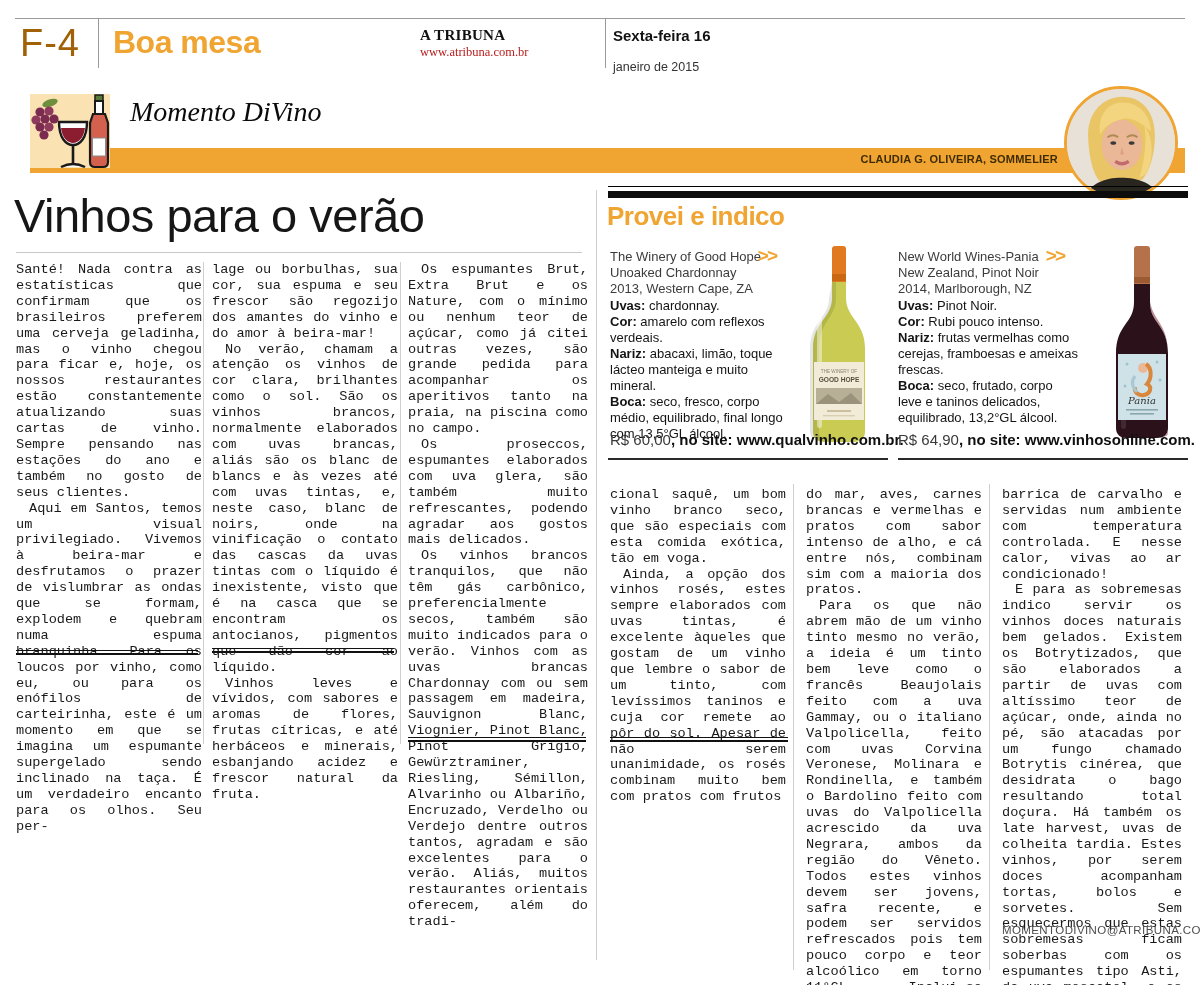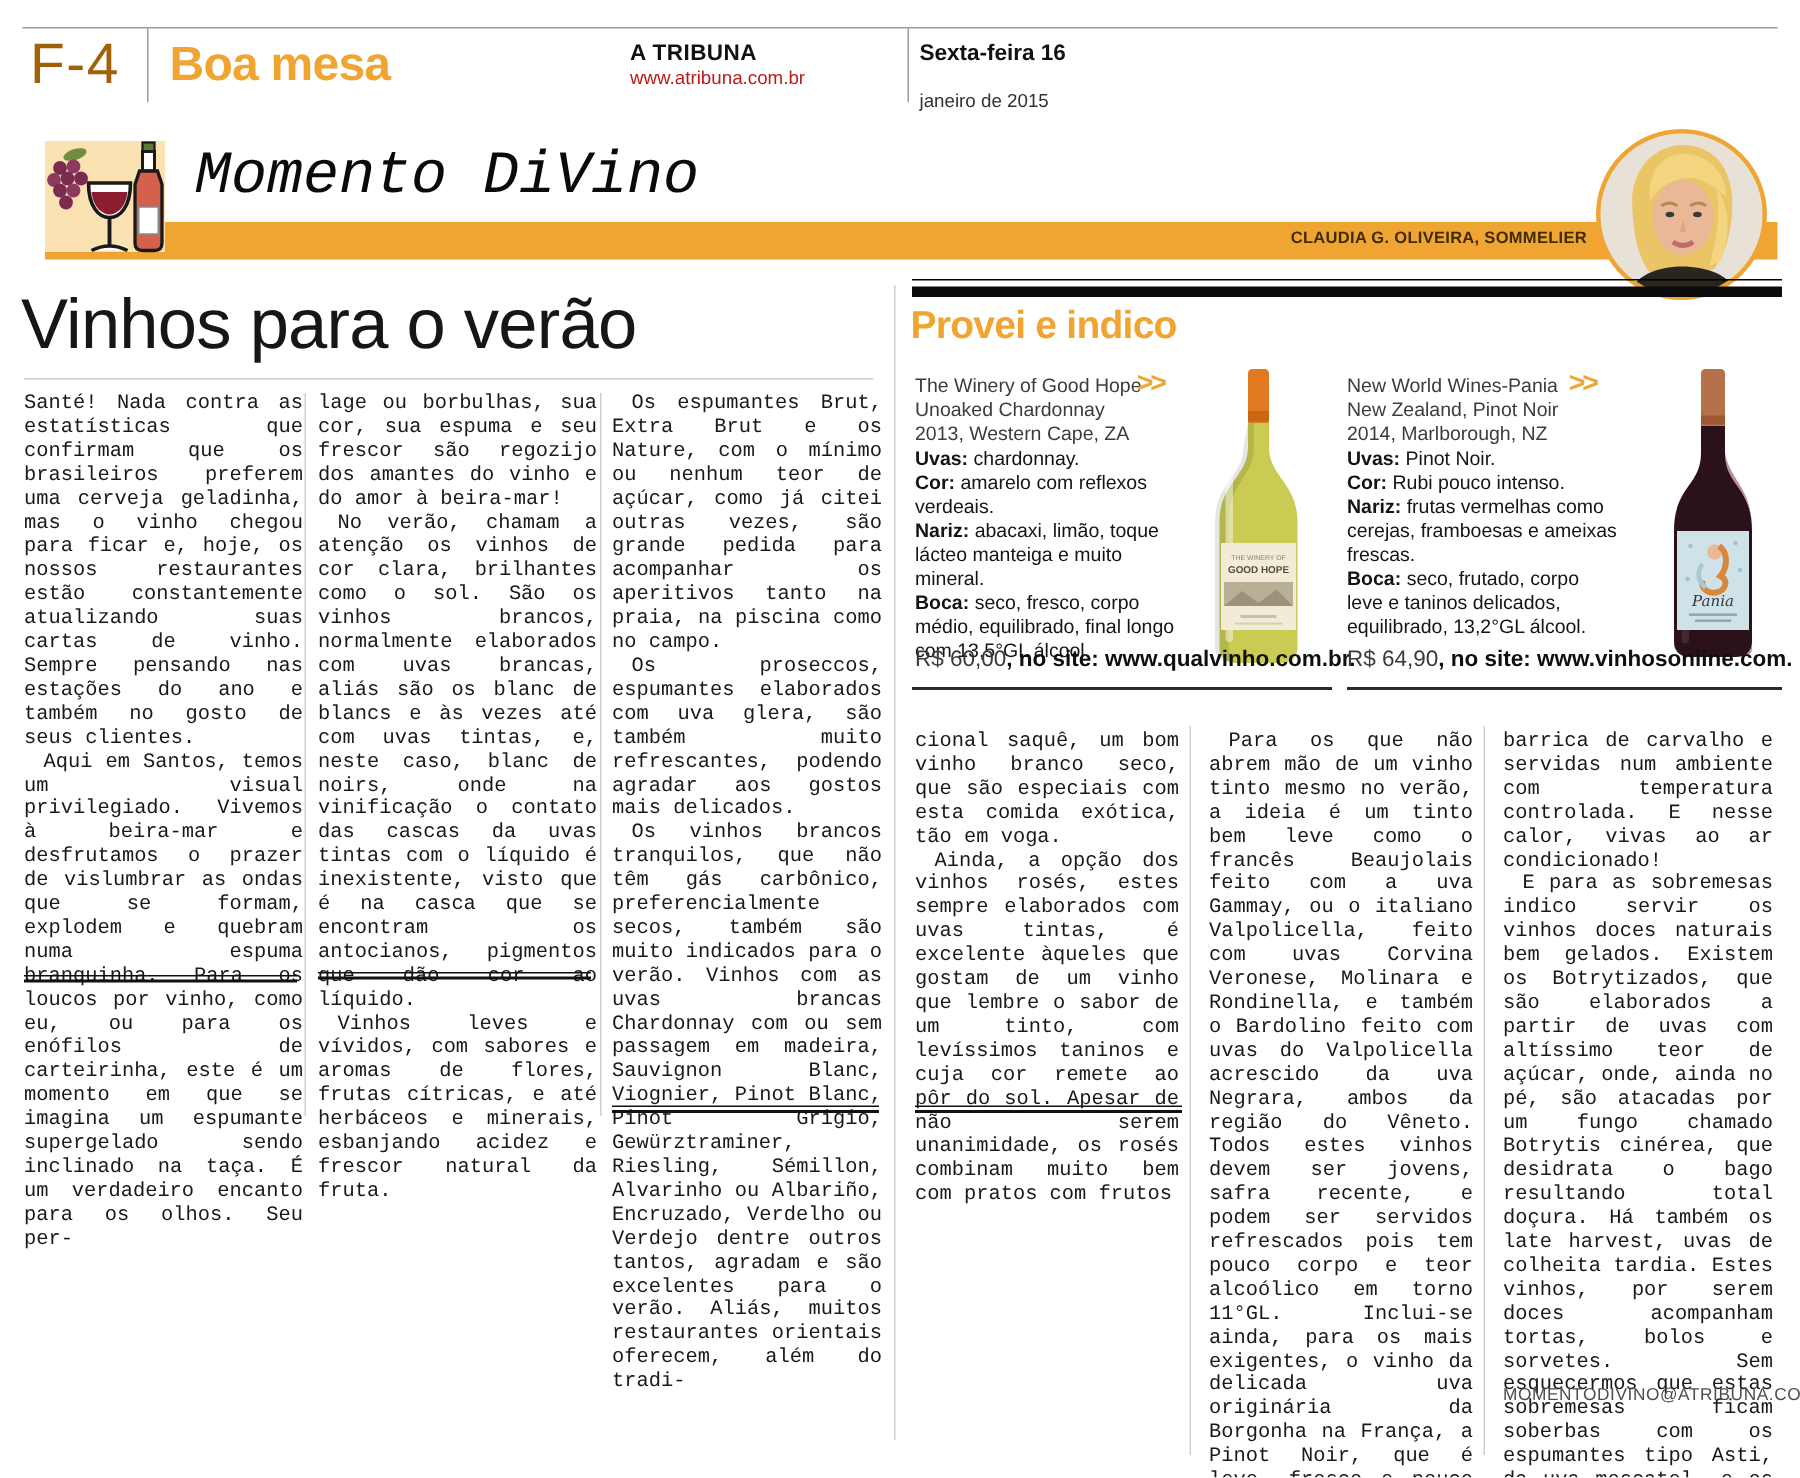--- a/index.html
+++ b/index.html
@@ -7,31 +7,31 @@
   body { font-family:"Liberation Sans", sans-serif; }
   .page { position:relative; width:1200px; height:985px; background:#fff; overflow:hidden; }
 
   
   .top-rule   { position:absolute; left:15px; top:18px; width:1170px; height:1px; background:#9a9a9a; }
   .pageno     { position:absolute; left:20px; top:22px; font-size:38px; font-weight:400; color:#a16207; letter-spacing:1px; }
   .vline      { position:absolute; width:1px; background:#9a9a9a; }
   .v1         { left:98px;  top:19px; height:49px; }
   .v2         { left:605px; top:19px; height:49px; }
   .section-title { position:absolute; left:113px; top:24px; font-size:32px; font-weight:bold; color:#f0a432; letter-spacing:-0.5px; }
-  .paper      { position:absolute; left:420px; top:27px; }
+  .paper      { position:absolute; left:420px; top:27px;font-family:Liberation Serif, serif; }
   .paper-name { font-size:15px; font-weight:bold; color:#111; letter-spacing:.3px; }
   .paper-url  { font-size:12.5px; color:#b91c1c; margin-top:1px; }
   .dateblock  { position:absolute; left:613px; top:27px; }
   .date1      { font-size:15px; font-weight:bold; color:#111; }
   .date2      { font-size:12.5px; color:#333; margin-top:16px; }
 
   
   .band        { position:absolute; left:30px; top:148px; width:1155px; height:25px; background:#f0a432; }
   .logo-art    { position:absolute; left:26px; top:92px; width:102px; height:100px; }
-  .script-title{ position:absolute; left:130px; top:96px; font-family:Liberation Mono, monospace; font-style:italic; font-size:40px; color:#0a0a0a; }
+  .script-title{ position:absolute; left:130px; top:96px; font-family:Liberation Serif, serif; font-style:italic; font-size:28px; color:#0a0a0a; }
   .author-name { position:absolute; right:142px; top:153px; font-size:11px; font-weight:bold; color:#3f2c03; letter-spacing:.2px; }
   .portrait    { position:absolute; left:1064px; top:86px; width:114px; height:114px; border-radius:50%; border:3px solid #f0a432; overflow:hidden; background:#e7e1d8; }
   .portrait svg{ display:block; width:100%; height:100%; }
 
   
   .headline      { position:absolute; left:14px; top:188px; font-size:47px; font-weight:300; color:#161616; letter-spacing:-0.5px; }
   .headline-rule { position:absolute; left:16px; top:252px; width:566px; height:1px; background:#c9c9c9; }
 
   
   .col { position:absolute; font-family:Liberation Mono, monospace; font-size:13.6px; line-height:15.9px; color:#191919; text-align:justify; }
@@ -225,20 +225,21 @@
   </div>
 
   <div class="price p2"><span>R$ 64,90</span><b>, no site: www.vinhosonline.com.</b></div>
   <div class="price-rule" style="left:898px; width:290px;"></div>
 
   <div class="col" style="left:610px; top:487px; width:176px;">
     <p>cional saquê, um bom vinho branco seco, que são especiais com esta comida exótica, tão em voga.</p>
     <p class="ind">Ainda, a opção dos vinhos rosés, estes sempre elaborados com uvas tintas, é excelente àqueles que gostam de um vinho que lembre o sabor de um tinto, com levíssimos taninos e cuja cor remete ao pôr do sol. Apesar de não serem unanimidade, os rosés combinam muito bem com pratos com frutos</p>
   </div>
   <div class="col" style="left:806px; top:487px; width:176px;">
+    <p>do mar, aves, carnes brancas e vermelhas e pratos com sabor intenso de alho, e cá entre nós, combinam sim com a maioria dos pratos.</p>
     <p class="ind">Para os que não abrem mão de um vinho tinto mesmo no verão, a ideia é um tinto bem leve como o francês Beaujolais feito com a uva Gammay, ou o italiano Valpolicella, feito com uvas Corvina Veronese, Molinara e Rondinella, e também o Bardolino feito com uvas do Valpolicella acrescido da uva Negrara, ambos da região do Vêneto. Todos estes vinhos devem ser jovens, safra recente, e podem ser servidos refrescados pois tem pouco corpo e teor alcoólico em torno 11°GL. Inclui-se ainda, para os mais exigentes, o vinho da delicada uva originária da Borgonha na França, a Pinot Noir, que é leve, fresco e pouco tânico. Arrisco ainda vinhos das uvas Syrah, Cinsault, Grenache, Dolcetto, Sangiovese e até Tempranillo, desde que não tenham passagem em</p>
   </div>
   <div class="col" style="left:1002px; top:487px; width:180px;">
     <p>barrica de carvalho e servidas num ambiente com temperatura controlada. E nesse calor, vivas ao ar condicionado!</p>
     <p class="ind">E para as sobremesas indico servir os vinhos doces naturais bem gelados. Existem os Botrytizados, que são elaborados a partir de uvas com altíssimo teor de açúcar, onde, ainda no pé, são atacadas por um fungo chamado Botrytis cinérea, que desidrata o bago resultando total doçura. Há também os late harvest, uvas de colheita tardia. Estes vinhos, por serem doces acompanham tortas, bolos e sorvetes. Sem esquecermos que estas sobremesas ficam soberbas com os espumantes tipo Asti, da uva moscatel, e os demais espumantes Demi-Sec e Doux, doces.</p>
     <p class="ind">Degustem bem o verão a bordo de seu vinho preferido! Até a próxima taça!</p>
   </div>
 
   <div class="drule" style="left:610px; top:737px; width:178px;"></div>
 

